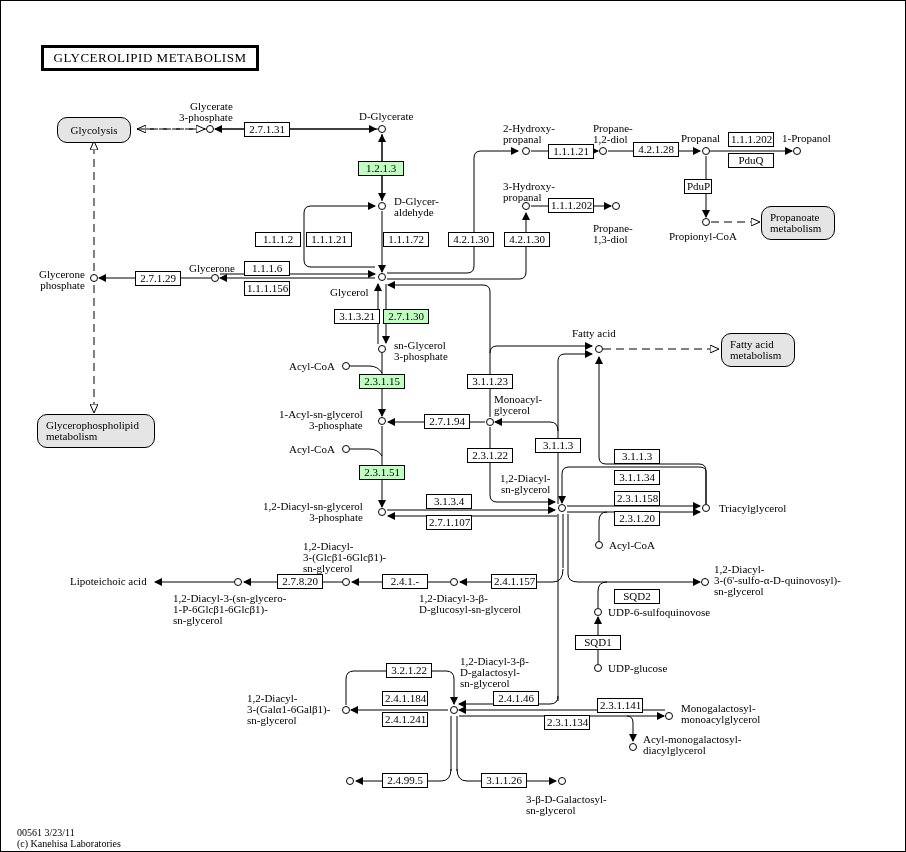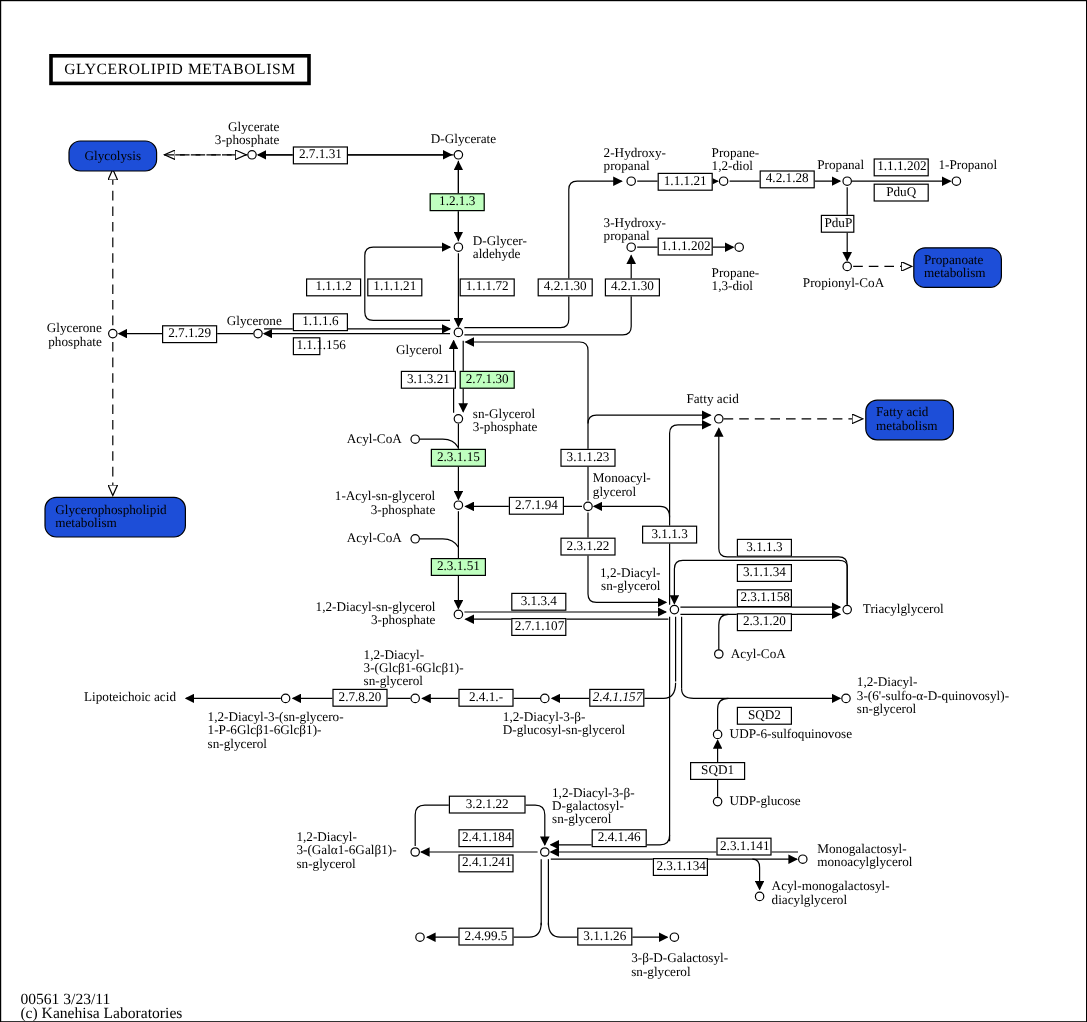--- a/index.html
+++ b/index.html
@@ -14,29 +14,29 @@
     border: 3px solid #000; box-sizing: border-box; font-size: 13px; letter-spacing: 0.5px;
     display: flex; align-items: center; justify-content: center; background: #fff;
   }
   .ec {
     position: absolute; height: 15px; border: 1px solid #000; background: #fff;
     box-sizing: border-box; font-size: 11px; line-height: 13px; text-align: center;
     cursor: pointer; padding: 0 2px; white-space: nowrap;
   }
   .ec.green { background: #bfffbf; }
   .map {
-    position: absolute; border: 1px solid #000; border-radius: 10px; background: #1d4ed8;
+    position: absolute; border: 1px solid #000; border-radius: 10px; background: #e5e5e5;
     box-sizing: border-box; font-size: 11px; line-height: 11px; padding: 4px 8px;
     cursor: pointer; display: flex; align-items: center;
   }
   .lbl { position: absolute; font-size: 11px; line-height: 11px; white-space: pre; }
   .lbl.r { text-align: right; }
   .lbl.c { text-align: right; }
   .cpd { position: absolute; width: 8px; height: 8px; border: 1px solid #000; border-radius: 50%; background: #fff; box-sizing: border-box; cursor: pointer; }
-  .footer { position: absolute; left: 16px; top: 826px; font-size: 13px; line-height: 11px; white-space: pre; }
+  .footer { position: absolute; left: 16px; top: 826px; font-size: 10px; line-height: 11px; white-space: pre; }
 </style>
 </head>
 <body>
 
 <div id="canvas">
 
   <svg id="edges" xmlns="http://www.w3.org/2000/svg">
     <defs>
       <marker id="af" markerWidth="8" markerHeight="8" refX="7" refY="4" orient="auto" markerUnits="userSpaceOnUse">
         <path d="M0,0 L8,4 L0,8 z" fill="#000"></path>
@@ -163,21 +163,21 @@
 metabolism</div>
   <div class="map" style="left:36px;top:413px;width:118px;height:34px;white-space:pre;">Glycerophospholipid
 metabolism</div>
 
   <div class="ec" style="left:243px;top:121px;width:46px;">2.7.1.31</div>
   <div class="ec green" style="left: 357px; top: 160px; width: 46px; background: rgb(191, 255, 191);">1.2.1.3</div>
   <div class="ec" style="left:254px;top:231px;width:46px;">1.1.1.2</div>
   <div class="ec" style="left:305px;top:231px;width:46px;">1.1.1.21</div>
   <div class="ec" style="left:359px;top:231px;width:46px;margin-left:23px;">1.1.1.72</div>
   <div class="ec" style="left:243px;top:260px;width:46px;">1.1.1.6</div>
-  <div class="ec" style="left:243px;top:280px;width:23px;">1.1.1.156</div>
+  <div class="ec" style="left:243px;top:280px;width:46px;">1.1.1.156</div>
   <div class="ec" style="left:134px;top:270px;width:46px;">2.7.1.29</div>
   <div class="ec" style="left:447px;top:231px;width:46px;">4.2.1.30</div>
   <div class="ec" style="left:503px;top:231px;width:46px;">4.2.1.30</div>
   <div class="ec" style="left:547px;top:143px;width:46px;">1.1.1.21</div>
   <div class="ec" style="left:632px;top:141px;width:46px;">4.2.1.28</div>
   <div class="ec" style="left:727px;top:131px;width:46px;">1.1.1.202</div>
   <div class="ec" style="left:727px;top:152px;width:46px;">PduQ</div>
   <div class="ec" style="left:683px;top:178px;width:28px;">PduP</div>
   <div class="ec" style="left:547px;top:197px;width:46px;">1.1.1.202</div>
   <div class="ec" style="left:333px;top:308px;width:46px;">3.1.3.21</div>
@@ -189,24 +189,24 @@
   <div class="ec" style="left:534px;top:437px;width:46px;">3.1.1.3</div>
   <div class="ec green" style="left: 358px; top: 464px; width: 46px; background: rgb(191, 255, 191);">2.3.1.51</div>
   <div class="ec" style="left:425px;top:493px;width:46px;">3.1.3.4</div>
   <div class="ec" style="left:425px;top:514px;width:46px;">2.7.1.107</div>
   <div class="ec" style="left:613px;top:448px;width:46px;">3.1.1.3</div>
   <div class="ec" style="left:613px;top:469px;width:46px;">3.1.1.34</div>
   <div class="ec" style="left:613px;top:490px;width:46px;">2.3.1.158</div>
   <div class="ec" style="left:613px;top:510px;width:46px;">2.3.1.20</div>
   <div class="ec" style="left:276px;top:573px;width:46px;">2.7.8.20</div>
   <div class="ec" style="left:381px;top:573px;width:46px;">2.4.1.-</div>
-  <div class="ec" style="left:490px;top:573px;width:46px;font-style:italic;">2.4.1.157</div>
+  <div class="ec" style="left:490px;top:573px;width:46px;">2.4.1.157</div>
   <div class="ec" style="left:613px;top:573px;width:46px;margin-top:15px;">SQD2</div>
   <div class="ec" style="left:574px;top:634px;width:46px;">SQD1</div>
-  <div class="ec" style="left:373px;top:662px;width:64px;">3.2.1.22</div>
+  <div class="ec" style="left:385px;top:662px;width:46px;">3.2.1.22</div>
   <div class="ec" style="left:381px;top:690px;width:46px;">2.4.1.184</div>
   <div class="ec" style="left:381px;top:711px;width:46px;">2.4.1.241</div>
   <div class="ec" style="left:492px;top:690px;width:46px;">2.4.1.46</div>
   <div class="ec" style="left:596px;top:697px;width:46px;">2.3.1.141</div>
   <div class="ec" style="left:543px;top:714px;width:46px;">2.3.1.134</div>
   <div class="ec" style="left:381px;top:772px;width:46px;">2.4.99.5</div>
   <div class="ec" style="left:480px;top:772px;width:46px;">3.1.1.26</div>
 
   <div class="cpd" style="left:205px;top:124px;"></div>
   <div class="cpd" style="left:377px;top:124px;"></div>

